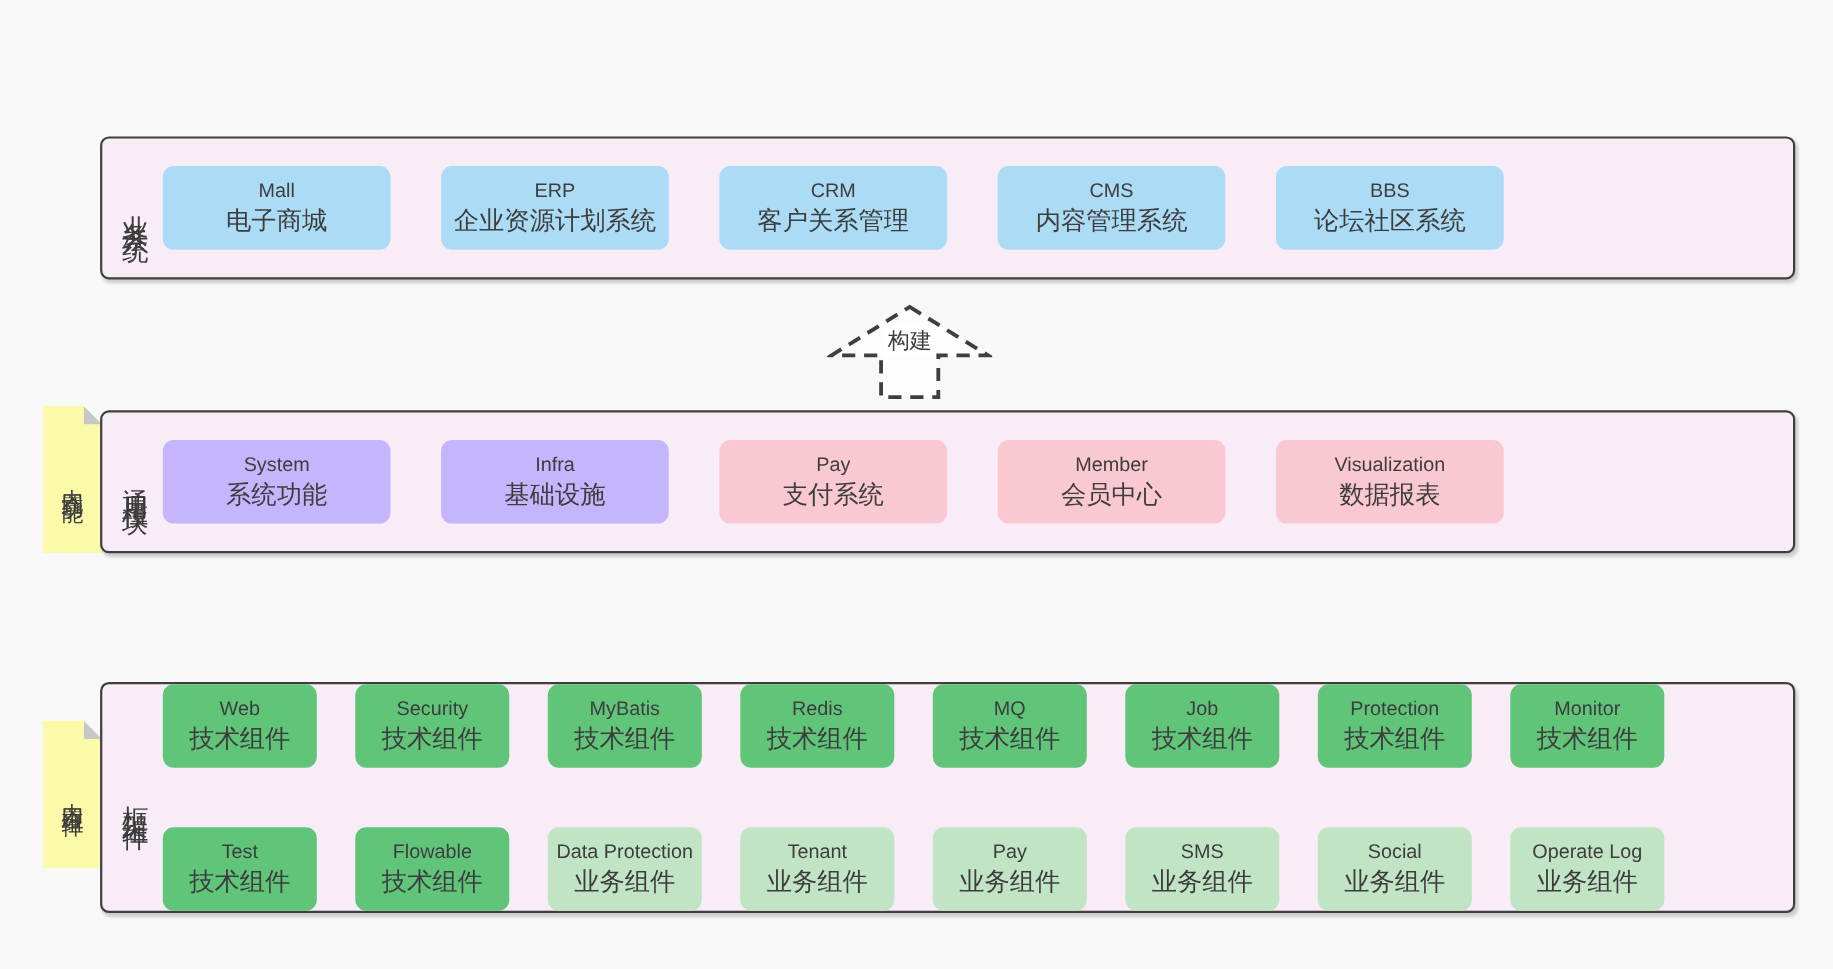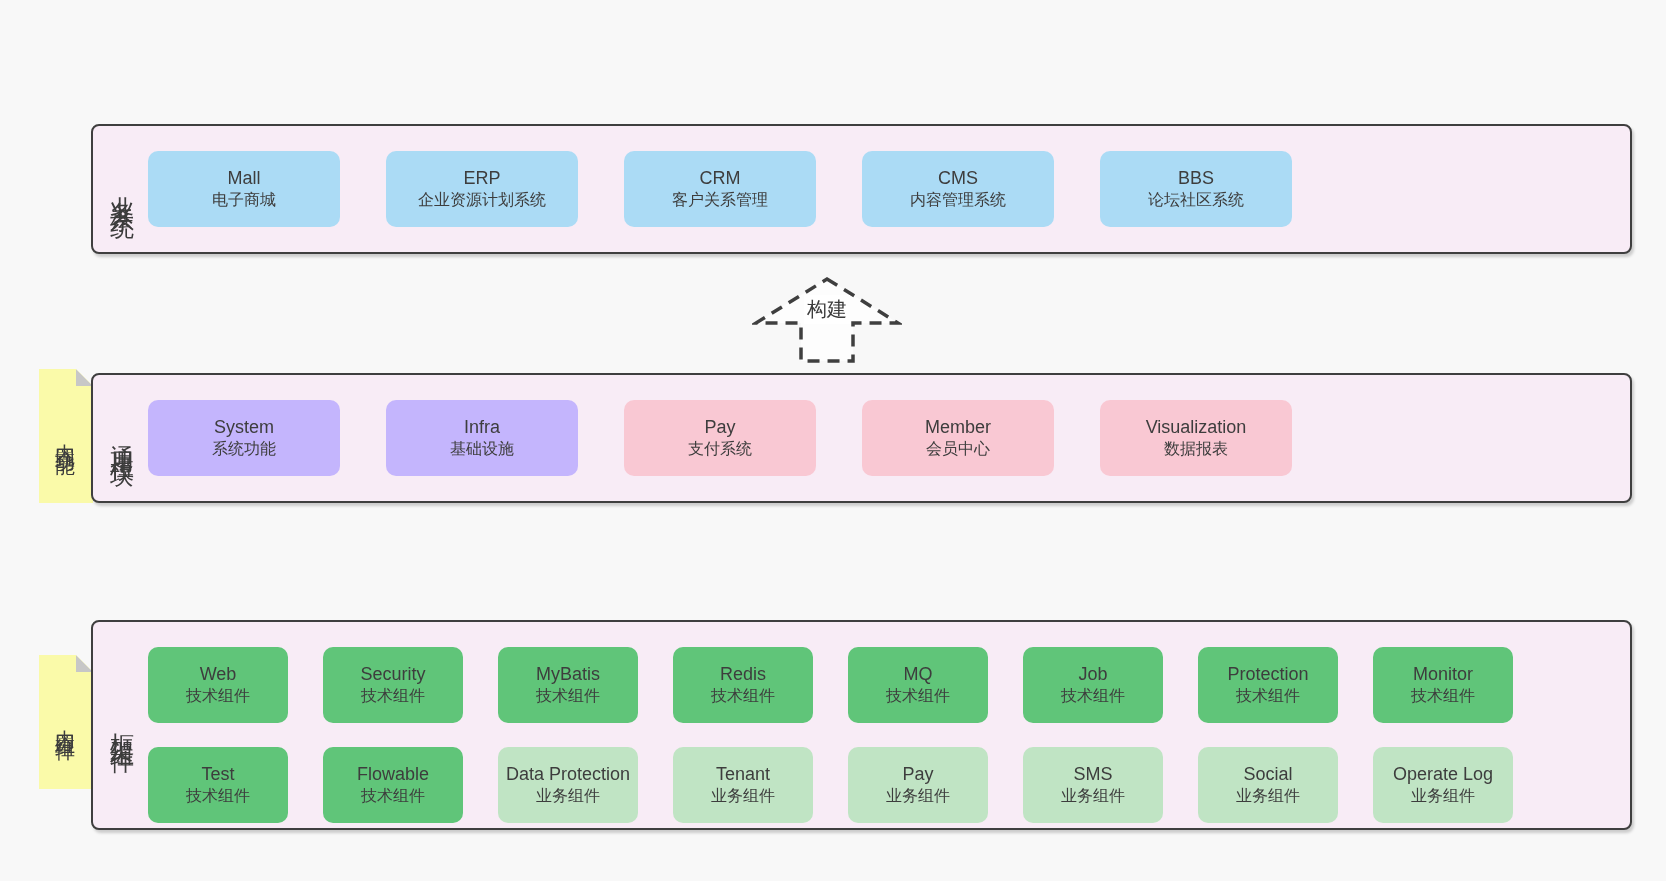--- a/index.html
+++ b/index.html
@@ -46,45 +46,45 @@
     left:55px;
     top:0;
     height:100%;
     display:flex;
     align-items:center;
     gap:46px;
   }
   .comp-rows{
     position:absolute;
     left:55px;
-    top:10px;
+    top:0;
     height:100%;
     display:flex;
     flex-direction:column;
-    justify-content:center;
+    justify-content:space-between;
     gap:24px;
   }
   .comp-row{display:flex;gap:35px;}
   .box{
-    width:192px;
+    width:207px;
     height:76px;
     border-radius:10px;
     display:flex;
     flex-direction:column;
     align-items:center;
     justify-content:center;
     text-align:center;
     line-height:1.3;
     color:#3d3d3d;
     box-sizing:border-box;
     padding:2px 6px;
   }
   .box.small{width:140px;}
   .box .t{font-size:18px;}
-  .box .s{font-size:16px;}
+  .box .s{font-size:23px;}
   .blue{background:#abdbf5;}
   .red{background:#c4b5fd;}
   .pink{background:#f9c8d3;}
   .green{background:#60c579;}
   .lightgreen{background:#c0e4c4;}
   
   .note{
     position:absolute;
     left:39px;
     width:54px;

